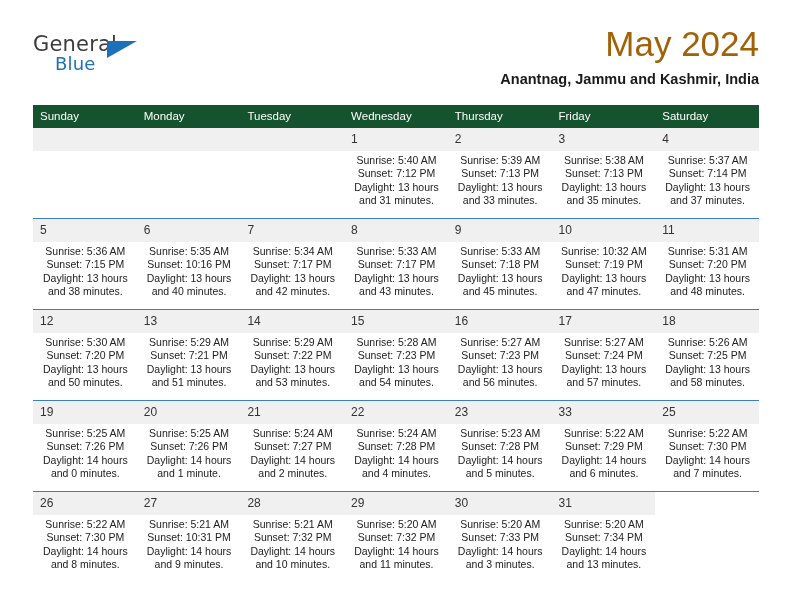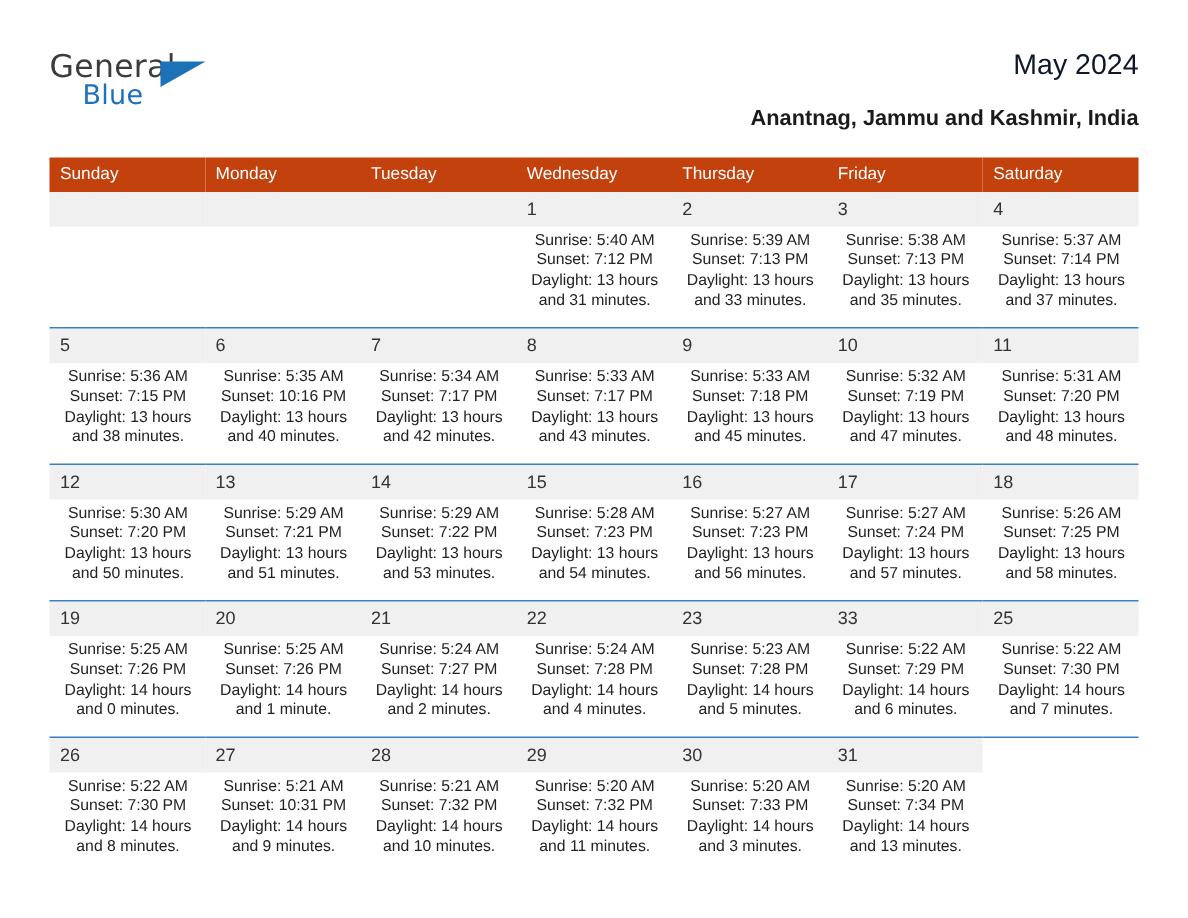--- a/index.html
+++ b/index.html
@@ -67,23 +67,23 @@
     border-bottom: 17px solid transparent;
   }
 
   .title-block {
     position: absolute;
     right: 0;
     top: 0;
     text-align: right;
   }
   .month-title {
-    font-size: 19px;
+    font-size: 35px;
     font-weight: 400;
-    color: #0f172a;
+    color: #a16207;
     line-height: 32px;
     font-family: "Liberation Sans", sans-serif;
     white-space: nowrap;
   }
   .location-title {
     font-size: 14.5px;
     font-weight: 700;
     color: #1a1a1a;
     line-height: 20px;
     margin-top: 9px;
@@ -96,21 +96,21 @@
     left: 33px;
     top: 105px;
     width: 726px;
   }
   table.cal {
     border-collapse: collapse;
     table-layout: fixed;
     width: 726px;
   }
   table.cal th {
-    background: #c2410c;
+    background: #14532d;
     color: #ffffff;
     font-size: 11.5px;
     font-weight: 400;
     text-align: left;
     padding: 5px 0 6px 7px;
     height: 11px;
     border: none;
   }
   table.cal td {
     vertical-align: top;
@@ -303,21 +303,21 @@
                   <div>Sunset: 7:18 PM</div>
                   <div>Daylight: 13 hours</div>
                   <div>and 45 minutes.</div>
                 </div>
               </div>
             </td>
             <td>
               <div class="cell-inner">
                 <div class="daynum">10</div>
                 <div class="details">
-                  <div>Sunrise: 5:32 AM</div>
+                  <div>Sunrise: 10:32 AM</div>
                   <div>Sunset: 7:19 PM</div>
                   <div>Daylight: 13 hours</div>
                   <div>and 47 minutes.</div>
                 </div>
               </div>
             </td>
             <td>
               <div class="cell-inner">
                 <div class="daynum">11</div>
                 <div class="details">

